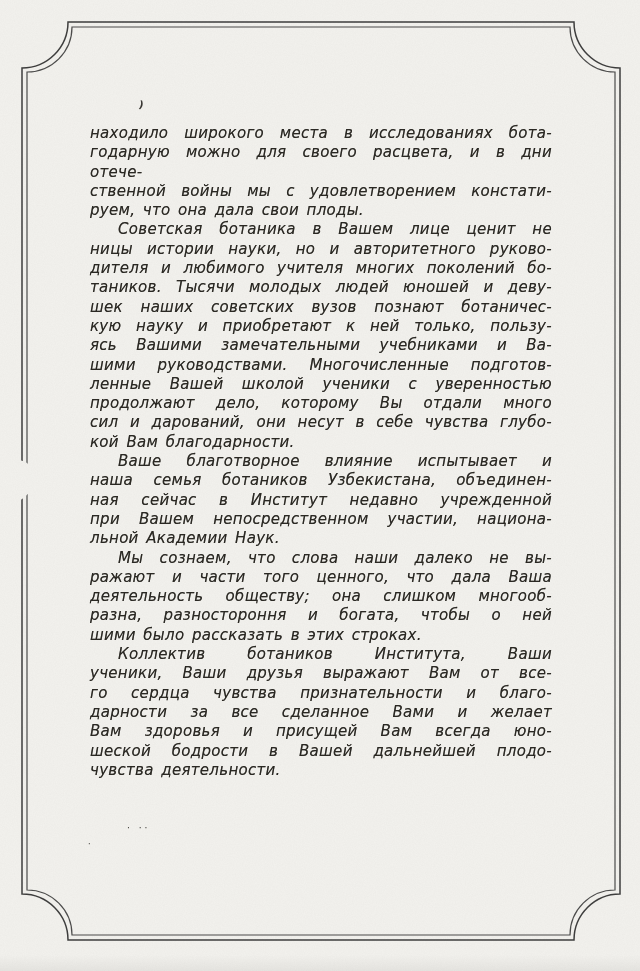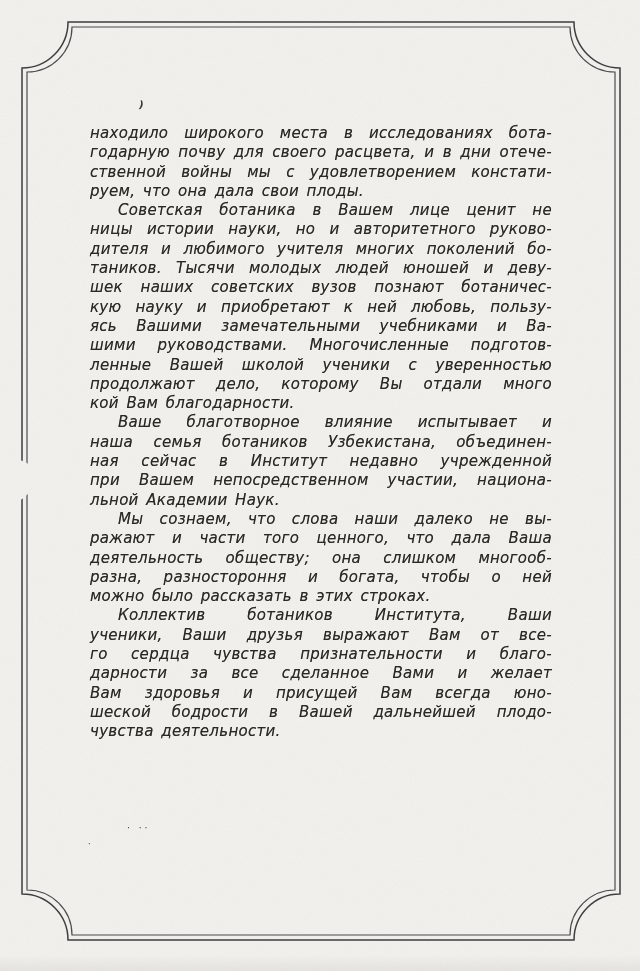--- a/index.html
+++ b/index.html
@@ -58,44 +58,45 @@
 
 <div class="scan">
 
   <svg class="frame-svg" width="640" height="971" viewBox="0 0 640 971" aria-hidden="true">
     <path d="M 68 22 H 574 A 46 46 0 0 0 620 68 V 894 A 46 46 0 0 0 574 940 H 68 A 46 46 0 0 0 22 894 V 68 A 46 46 0 0 0 68 22 Z" fill="none" stroke="#2a2a2a" stroke-width="1.5" opacity="0.92"></path>
     <path d="M 72 27 H 570 A 45 45 0 0 0 615 72 V 890 A 45 45 0 0 0 570 935 H 72 A 45 45 0 0 0 27 890 V 72 A 45 45 0 0 0 72 27 Z" fill="none" stroke="#2a2a2a" stroke-width="1.2" opacity="0.85"></path>
   </svg>
 
   <div class="letter">
       <div class="line">находило широкого места в исследованиях бота-</div>
-      <div class="line">годарную почву для своего расцвета, и в дни отече-</div>
+      <div class="line">годарную можно для своего расцвета, и в дни отече-</div>
       <div class="line">ственной войны мы с удовлетворением констати-</div>
       <div class="line para-end">руем, что она дала свои плоды.</div>
       <div class="line indent">Советская ботаника в Вашем лице ценит не</div>
       <div class="line">ницы истории науки, но и авторитетного руково-</div>
       <div class="line">дителя и любимого учителя многих поколений бо-</div>
       <div class="line">таников. Тысячи молодых людей юношей и деву-</div>
       <div class="line">шек наших советских вузов познают ботаничес-</div>
-      <div class="line">кую науку и приобретают к ней любовь, пользу-</div>
+      <div class="line">кую науку и приобретают к ней только, пользу-</div>
       <div class="line">ясь Вашими замечательными учебниками и Ва-</div>
       <div class="line">шими руководствами. Многочисленные подготов-</div>
       <div class="line">ленные Вашей школой ученики с уверенностью</div>
       <div class="line">продолжают дело, которому Вы отдали много</div>
+      <div class="line">сил и дарований, они несут в себе чувства глубо-</div>
       <div class="line para-end">кой Вам благодарности.</div>
       <div class="line indent">Ваше благотворное влияние испытывает и</div>
       <div class="line">наша семья ботаников Узбекистана, объединен-</div>
       <div class="line">ная сейчас в Институт недавно учрежденной</div>
       <div class="line">при Вашем непосредственном участии, национа-</div>
       <div class="line para-end">льной Академии Наук.</div>
       <div class="line indent">Мы сознаем, что слова наши далеко не вы-</div>
       <div class="line">ражают и части того ценного, что дала Ваша</div>
       <div class="line">деятельность обществу; она слишком многооб-</div>
       <div class="line">разна, разностороння и богата, чтобы о ней</div>
-      <div class="line para-end">можно было рассказать в этих строках.</div>
+      <div class="line para-end">шими было рассказать в этих строках.</div>
       <div class="line indent">Коллектив ботаников Института, Ваши</div>
       <div class="line">ученики, Ваши друзья выражают Вам от все-</div>
       <div class="line">го сердца чувства признательности и благо-</div>
       <div class="line">дарности за все сделанное Вами и желает</div>
       <div class="line">Вам здоровья и присущей Вам всегда юно-</div>
       <div class="line">шеской бодрости в Вашей дальнейшей плодо-</div>
       <div class="line para-end">чувства деятельности.</div>
     </div>
 
   <div class="artifact-blob"></div>

